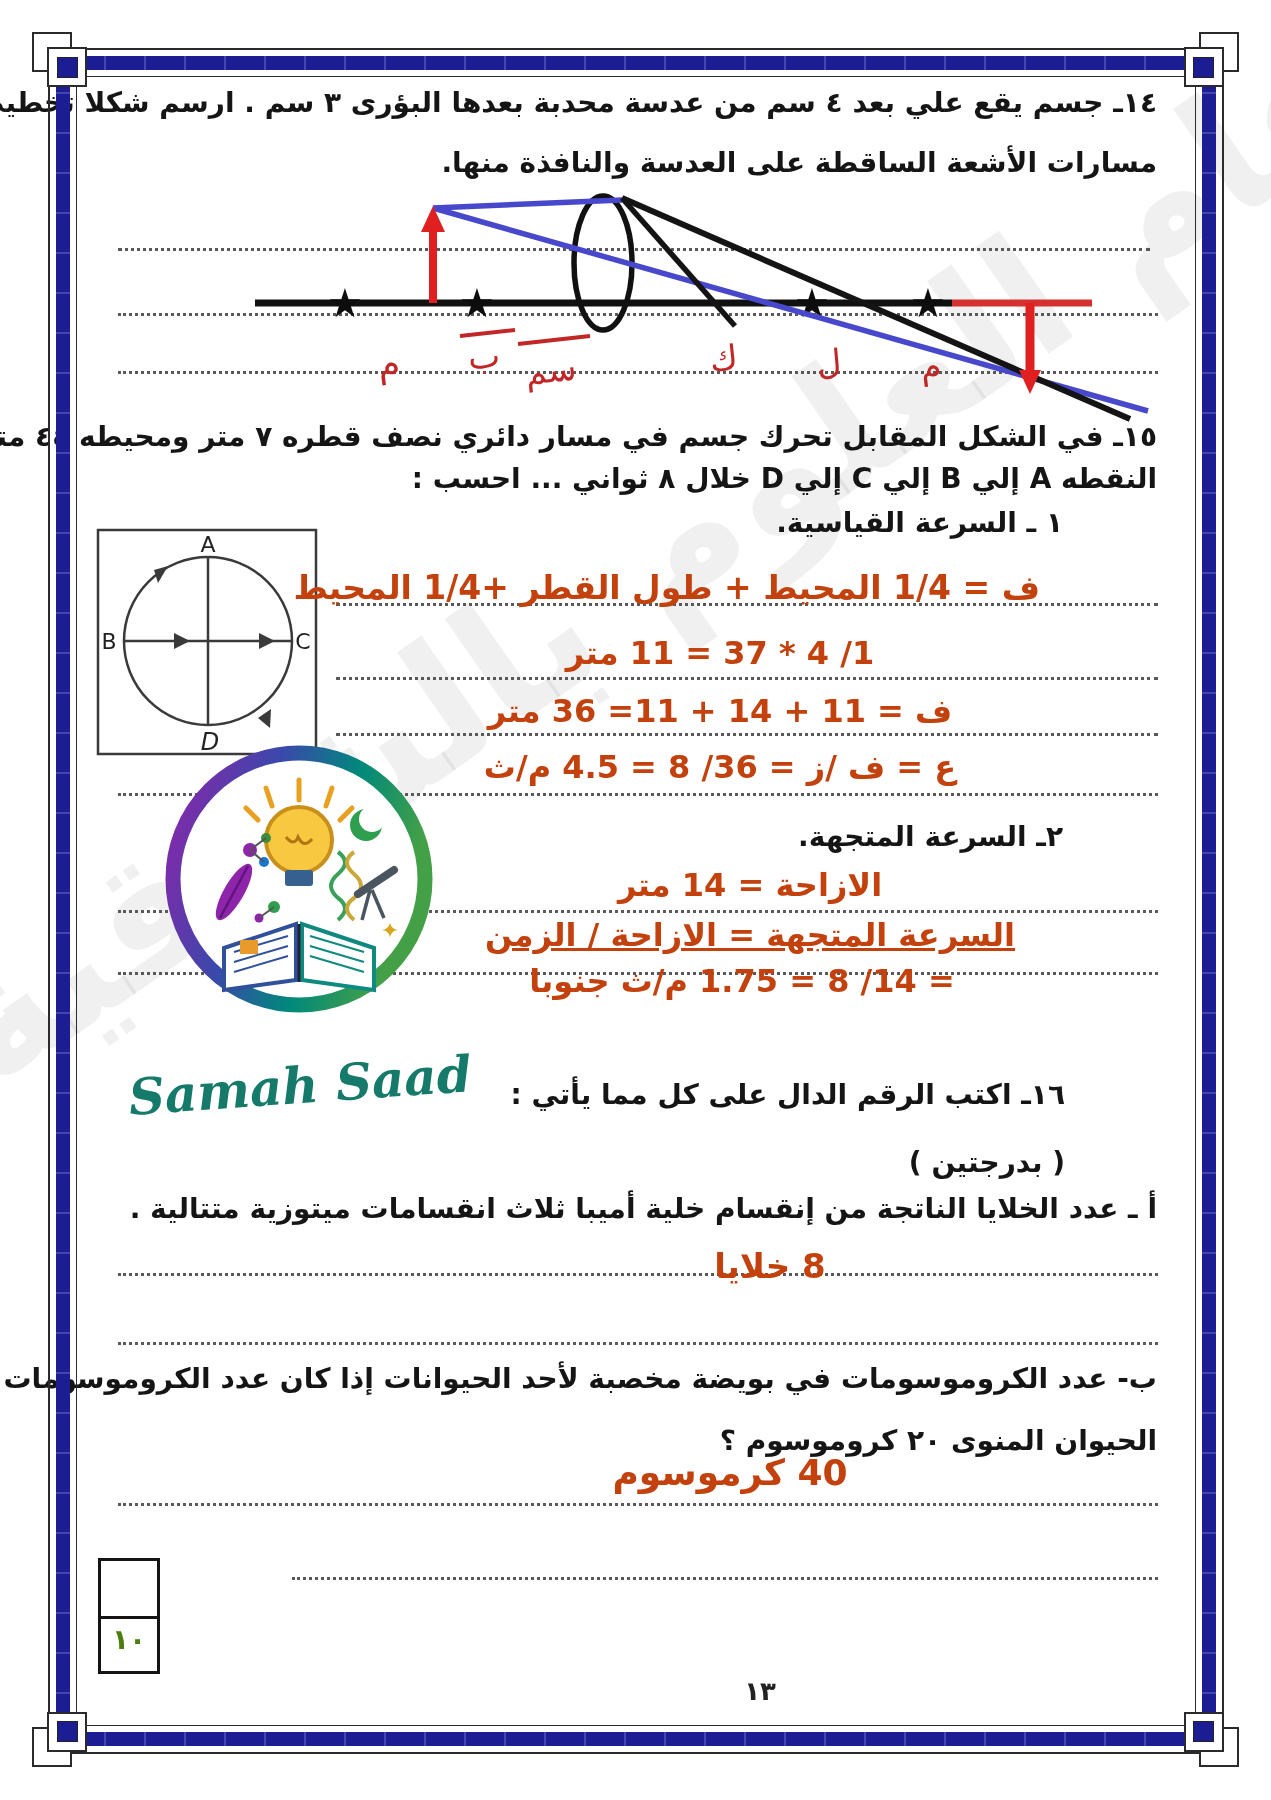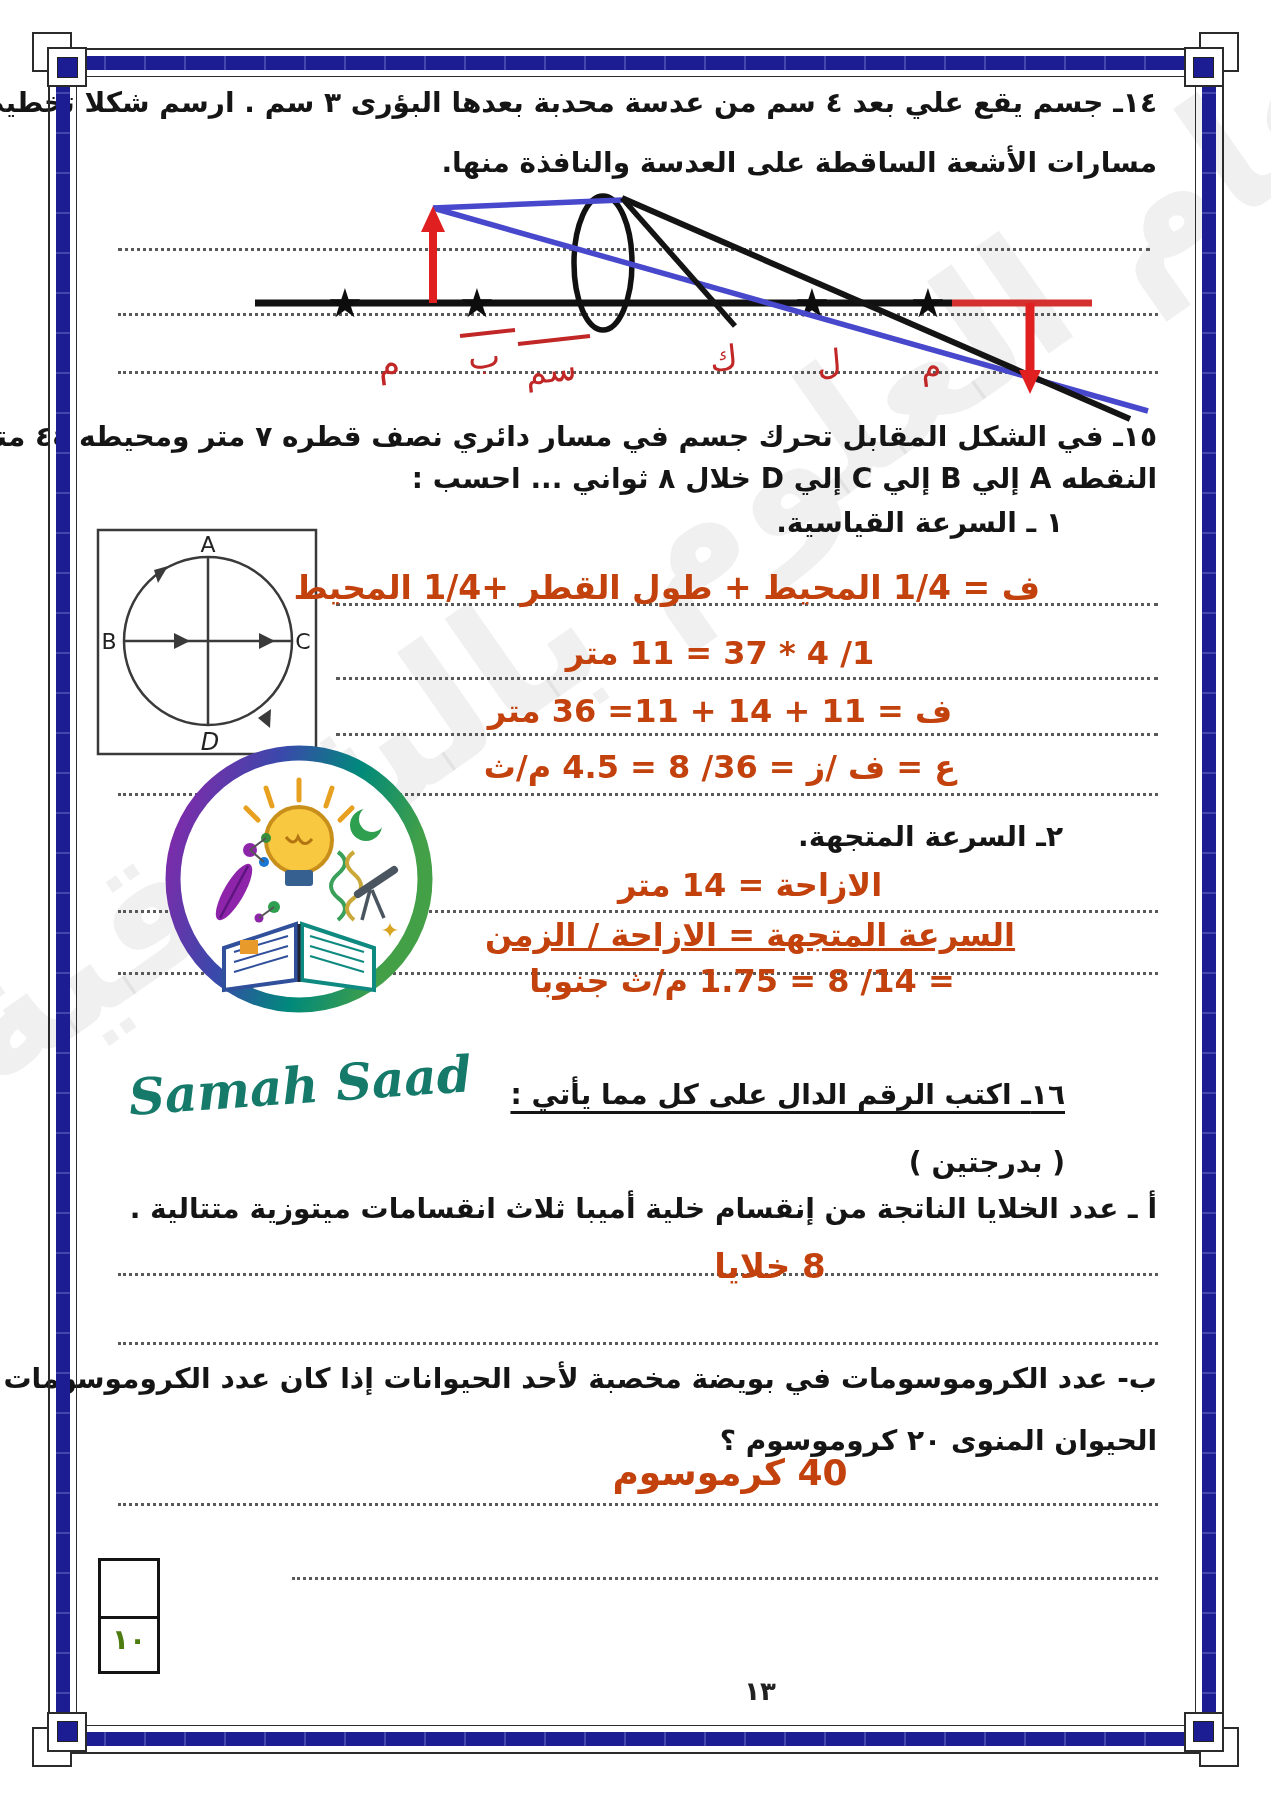--- a/index.html
+++ b/index.html
@@ -21,21 +21,21 @@
   .qt{position:absolute;font-weight:bold;font-size:28px;color:#151515;direction:rtl;
       text-align:right;white-space:nowrap;z-index:3;}
   .hd{position:absolute;font-weight:bold;font-size:28px;color:#151515;direction:rtl;
       text-align:right;white-space:nowrap;z-index:3;}
   .rd{position:absolute;font-weight:bold;font-size:32px;color:#c2410c;direction:rtl;
       text-align:center;white-space:nowrap;z-index:3;}
   .dot{position:absolute;height:0;border-top:3px dotted #595959;z-index:1;}
   .wm{position:absolute;font-weight:bold;font-size:170px;color:rgba(70,70,70,0.08);
       direction:rtl;white-space:nowrap;transform:rotate(-35deg);transform-origin:0 50%;
       z-index:0;}
-  .underln{text-decoration:underline;text-decoration-thickness:2.5px;text-underline-offset:7px;}
+  .underln{text-decoration-thickness:2.5px;text-underline-offset:7px;}
   
   .logo-title{position:absolute;font-weight:bold;font-size:34px;color:#1b2a6b;text-align:center;z-index:4;}
   .logo-name{position:absolute;font-family:"DejaVu Serif",serif;font-style:italic;font-weight:bold;
              font-size:50px;color:#167a6a;text-align:center;transform:rotate(-4deg);z-index:4;}
   
   .score-box{position:absolute;left:98px;top:1558px;width:56px;height:110px;border:3px solid #141414;
              background:#fff;z-index:3;}
   .score-div{position:absolute;left:0;top:55px;width:100%;height:0;border-top:3px solid #141414;}
   .score-val{position:absolute;left:0;top:62px;width:100%;text-align:center;font-weight:bold;
              font-size:28px;color:#4d7c0f;}

